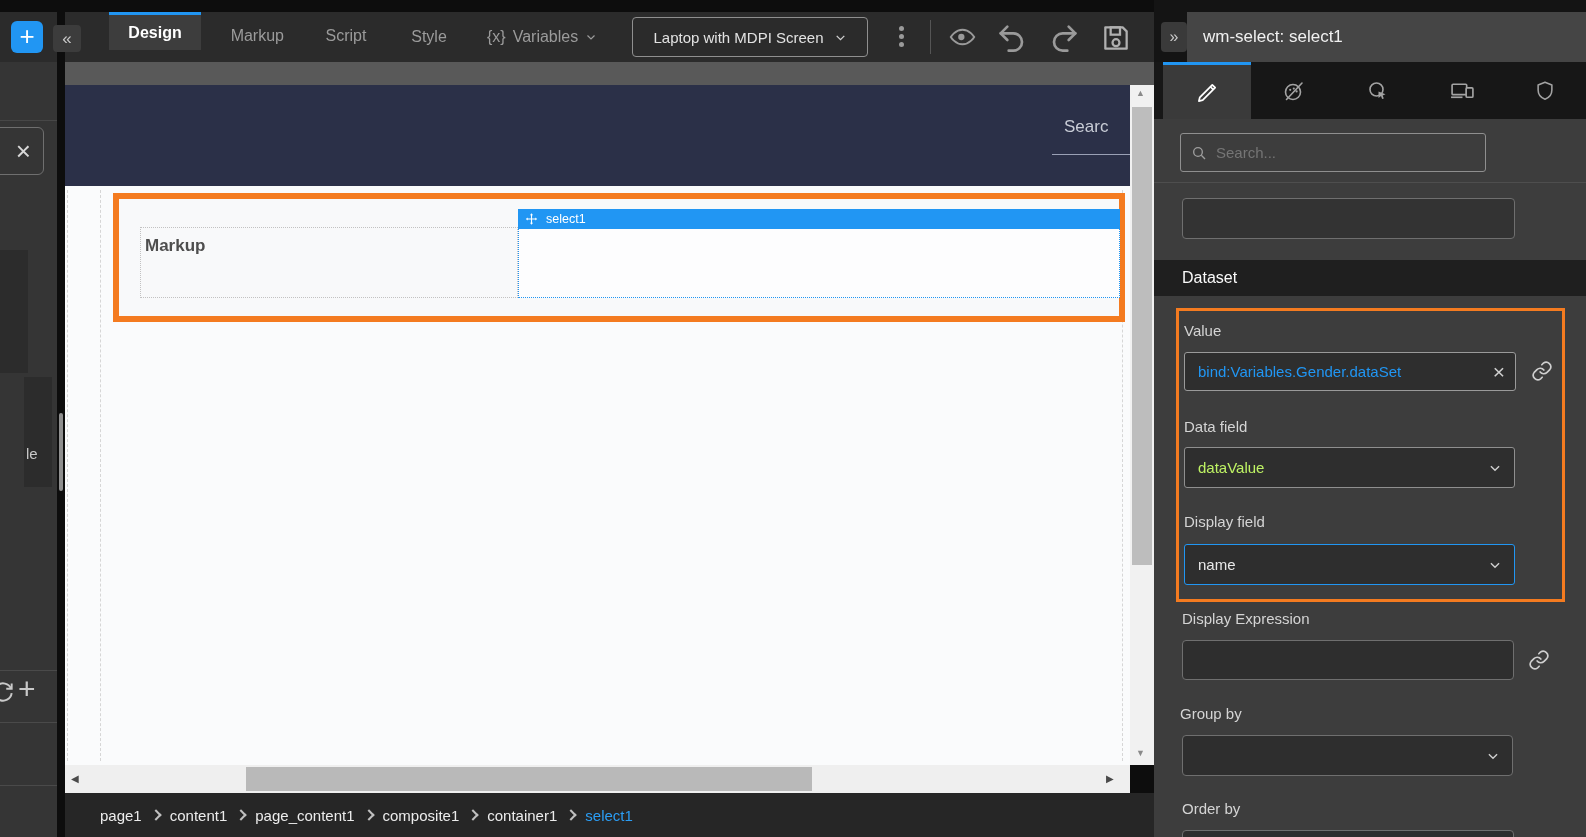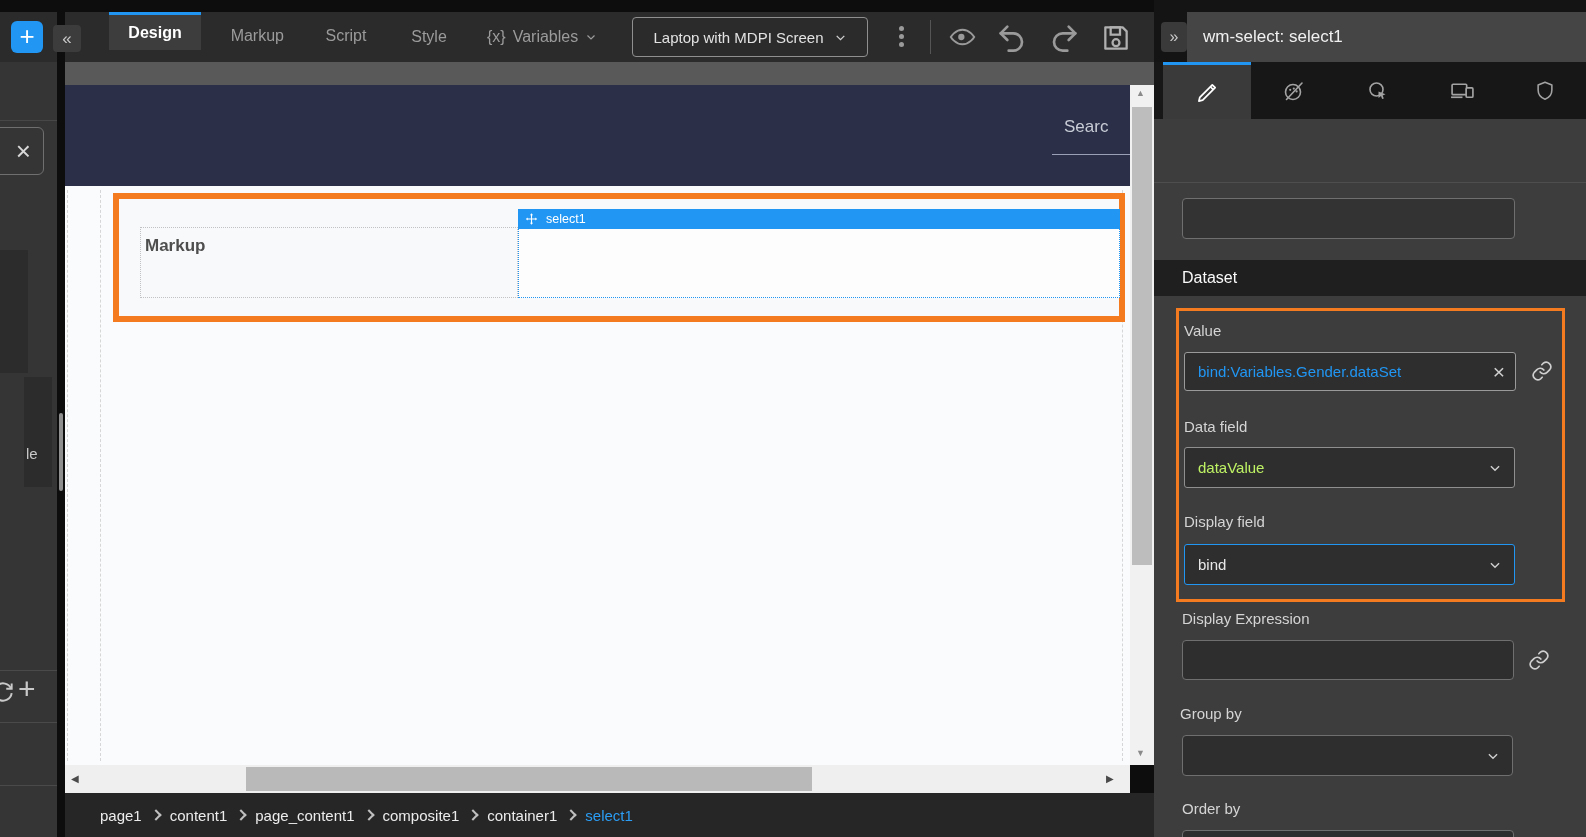--- a/index.html
+++ b/index.html
@@ -213,20 +213,29 @@
             <rect x="15.5" y="9.5" width="6.5" height="9" rx="1" fill="#171717"></rect>
           </svg>
       </div>
       <div class="abs flex" style="left:350px;top:0;width:82px;height:57px;justify-content:center;color:#a3a3a3;">
         <svg width="22" height="22" viewBox="0 0 24 24" fill="none" stroke="currentColor" stroke-width="1.7">
             <path d="M12 2.5l7.5 3v5.5c0 5.2-3.4 8.6-7.5 10-4.1-1.4-7.5-4.8-7.5-10V5.5z" stroke-linejoin="round"></path>
           </svg>
       </div>
     </div>
 
+    <div class="abs flex" style="left:26px;top:133px;width:306px;height:39px;border:1px solid #8f8f8f;border-radius:3px;padding-left:10px;gap:9px;">
+      <span style="color:#9e9e9e;">
+        <svg width="16" height="16" viewBox="0 0 24 24" fill="none" stroke="currentColor" stroke-width="2">
+            <circle cx="10.5" cy="10.5" r="6.5"></circle>
+            <path d="M15.5 15.5L21 21"></path>
+          </svg>
+      </span>
+      <input style="background: transparent; border: none; color: rgb(224, 224, 224); font-size: 15px; width: 240px;" placeholder="Search...">
+    </div>
     <div class="abs" style="left:0;top:182px;width:432px;height:1px;background:#4e4e4e;"></div>
 
     <div class="abs dark-input" style="left:28px;top:198px;width:333px;height:41px;"></div>
 
     <div class="abs flex" style="left:0;top:260px;width:432px;height:36px;background:#1f1f1f;padding-left:28px;">
       <span style="font-size:16px;color:#fafafa;">Dataset</span>
     </div>
 
     <div class="abs" style="left:22px;top:308px;width:389px;height:294px;border:3px solid #f47b20;">
       <span class="abs panel-label" style="left:5px;top:11px;">Value</span>
@@ -246,21 +255,21 @@
         <span style="font-size:15px;color:#bef264;">dataValue</span>
         <span class="chev">
             <svg width="14" height="14" viewBox="0 0 24 24" fill="none" stroke="currentColor" stroke-width="2.4">
               <path d="M5 9l7 7 7-7"></path>
             </svg>
           </span>
       </div>
 
       <span class="abs panel-label" style="left:5px;top:202px;">Display field</span>
       <div class="abs flex" style="left:5px;top:233px;width:331px;height:41px;background:#2e2e2e;border:1px solid #2196f3;border-radius:3px;padding:0 12px 0 13px;justify-content:space-between;">
-        <span style="font-size:15px;color:#e8e8e8;">bind</span>
+        <span style="font-size:15px;color:#e8e8e8;">name</span>
         <span class="chev">
             <svg width="14" height="14" viewBox="0 0 24 24" fill="none" stroke="currentColor" stroke-width="2.4">
               <path d="M5 9l7 7 7-7"></path>
             </svg>
           </span>
       </div>
     </div>
 
     <span class="abs panel-label" style="left:28px;top:610px;">Display Expression</span>
     <div class="abs dark-input" style="left:28px;top:640px;width:332px;height:40px;background:#2e2e2e;"></div>

